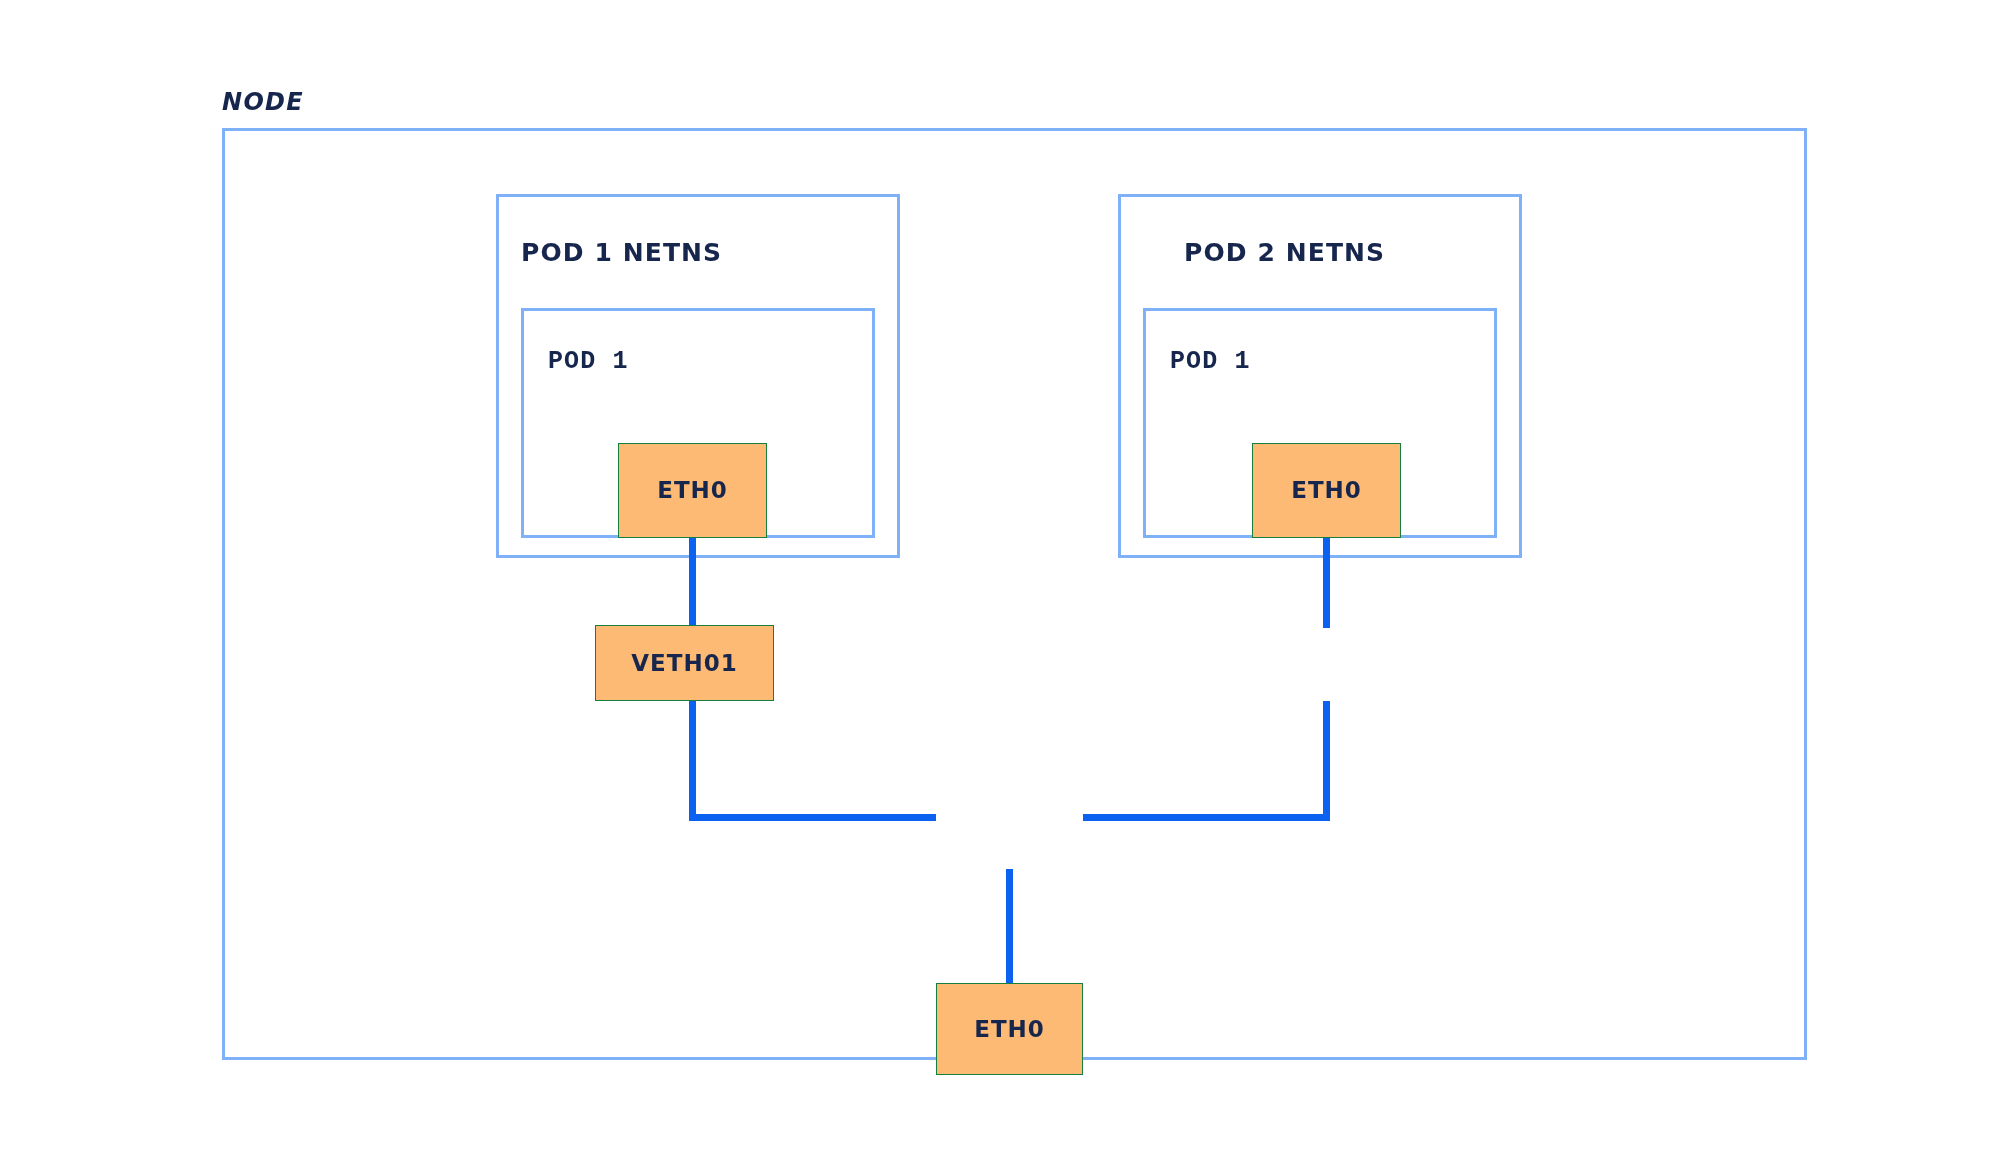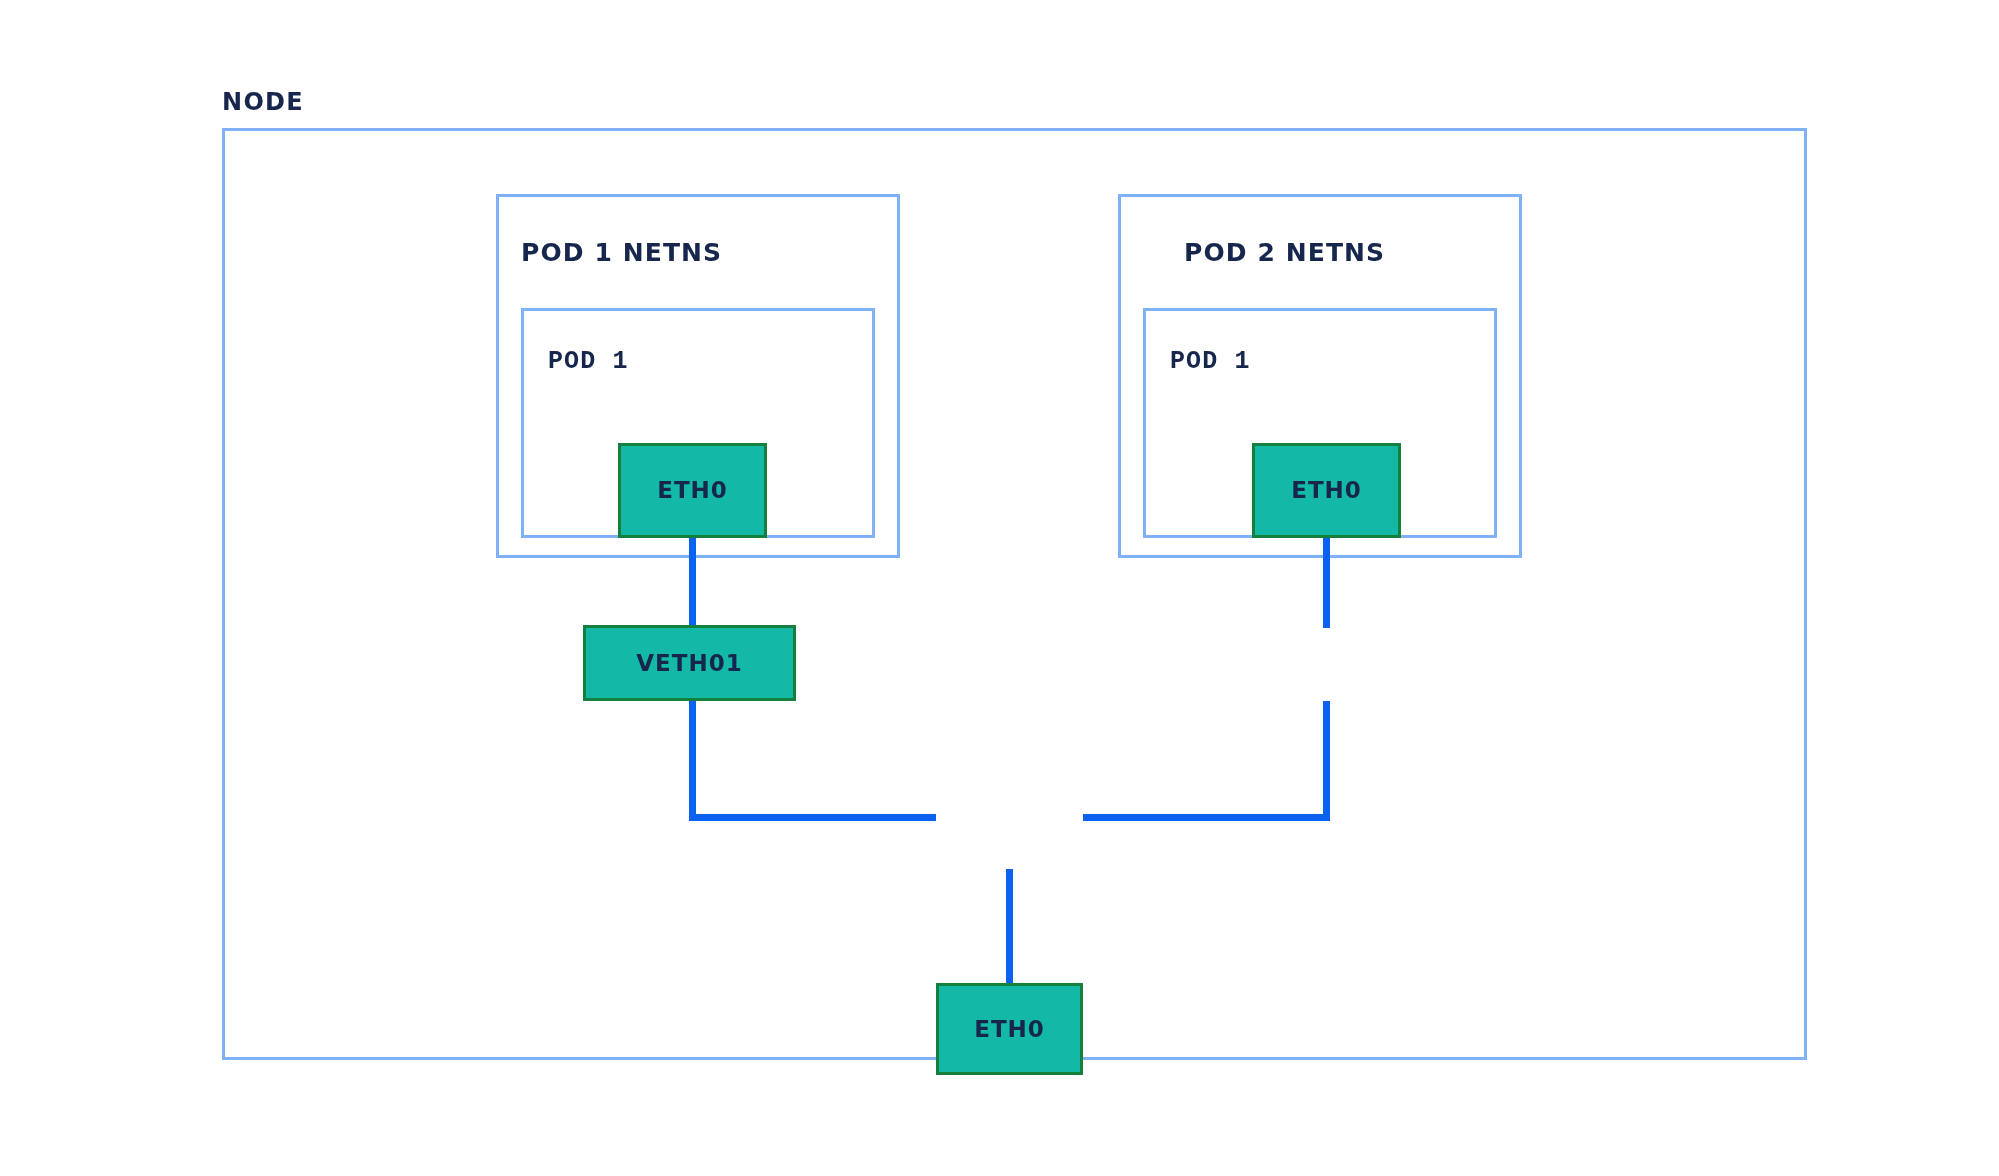--- a/index.html
+++ b/index.html
@@ -20,42 +20,42 @@
 
   
   .label {
     position: absolute;
     color: #16264c;
     font-weight: 700;
     letter-spacing: 1.1px;
     white-space: nowrap;
     line-height: 1;
   }
-  .label-node      { font-size: 24px; letter-spacing: 1.3px; }
+  .label-node      { font-size: 24px; letter-spacing: 1.3px; font-style: italic; }
   .label-section   { font-size: 25px; text-align: center; }
   .label-sub       { font-size: 25px; font-family: Liberation Mono, monospace; }
   .label-box       { font-size: 23px; letter-spacing: 1.0px; }
 
   
   .frame {
     position: absolute;
     box-sizing: border-box;
     border: 3px solid #7fb1f9;
     background: transparent;
   }
   .node-frame   { border-width: 3px; }
   .netns-frame  { border-width: 3px; }
   .pod-frame    { border-width: 3px; }
 
   
   .nodebox {
     position: absolute;
     box-sizing: border-box;
-    border: 3px solid #15803d;
-    background: #14b8a6;
+    border: 1px solid #15803d;
+    background: #fdba74;
     display: flex;
     align-items: center;
     justify-content: center;
     z-index: 6;
   }
   .nodebox .label-box { position: static; }
 
   
   .wire {
     position: absolute;
@@ -81,21 +81,21 @@
   <div class="frame pod-frame" style="left:521px; top:308px; width:354px; height:230px;"></div>
 
   <div class="label label-sub" style="left:548px; top:349px;">POD 1</div>
 
   <div class="nodebox" style="left:618px; top:443px; width:149px; height:95px;">
     <span class="label label-box">ETH0</span>
   </div>
 
   <div class="wire wire-v" style="left:689px; top:538px; height:90px;"></div>
 
-  <div class="nodebox" style="left:583px; top:625px; width:213px; height:76px;text-align:center;">
+  <div class="nodebox" style="left:595px; top:625px; width:179px; height:76px;text-align:center;">
     <span class="label label-box">VETH01</span>
   </div>
 
   <div class="wire wire-v" style="left:689px; top:701px; height:120px;"></div>
 
   <div class="wire wire-h" style="left:689px; top:814px; width:247px;"></div>
 
   <div class="frame netns-frame" style="left:1118px; top:194px; width:404px; height:364px;"></div>
 
   <div class="label label-section" style="left:1143px; top:240px;margin-left:41px;">POD 2 NETNS</div>

